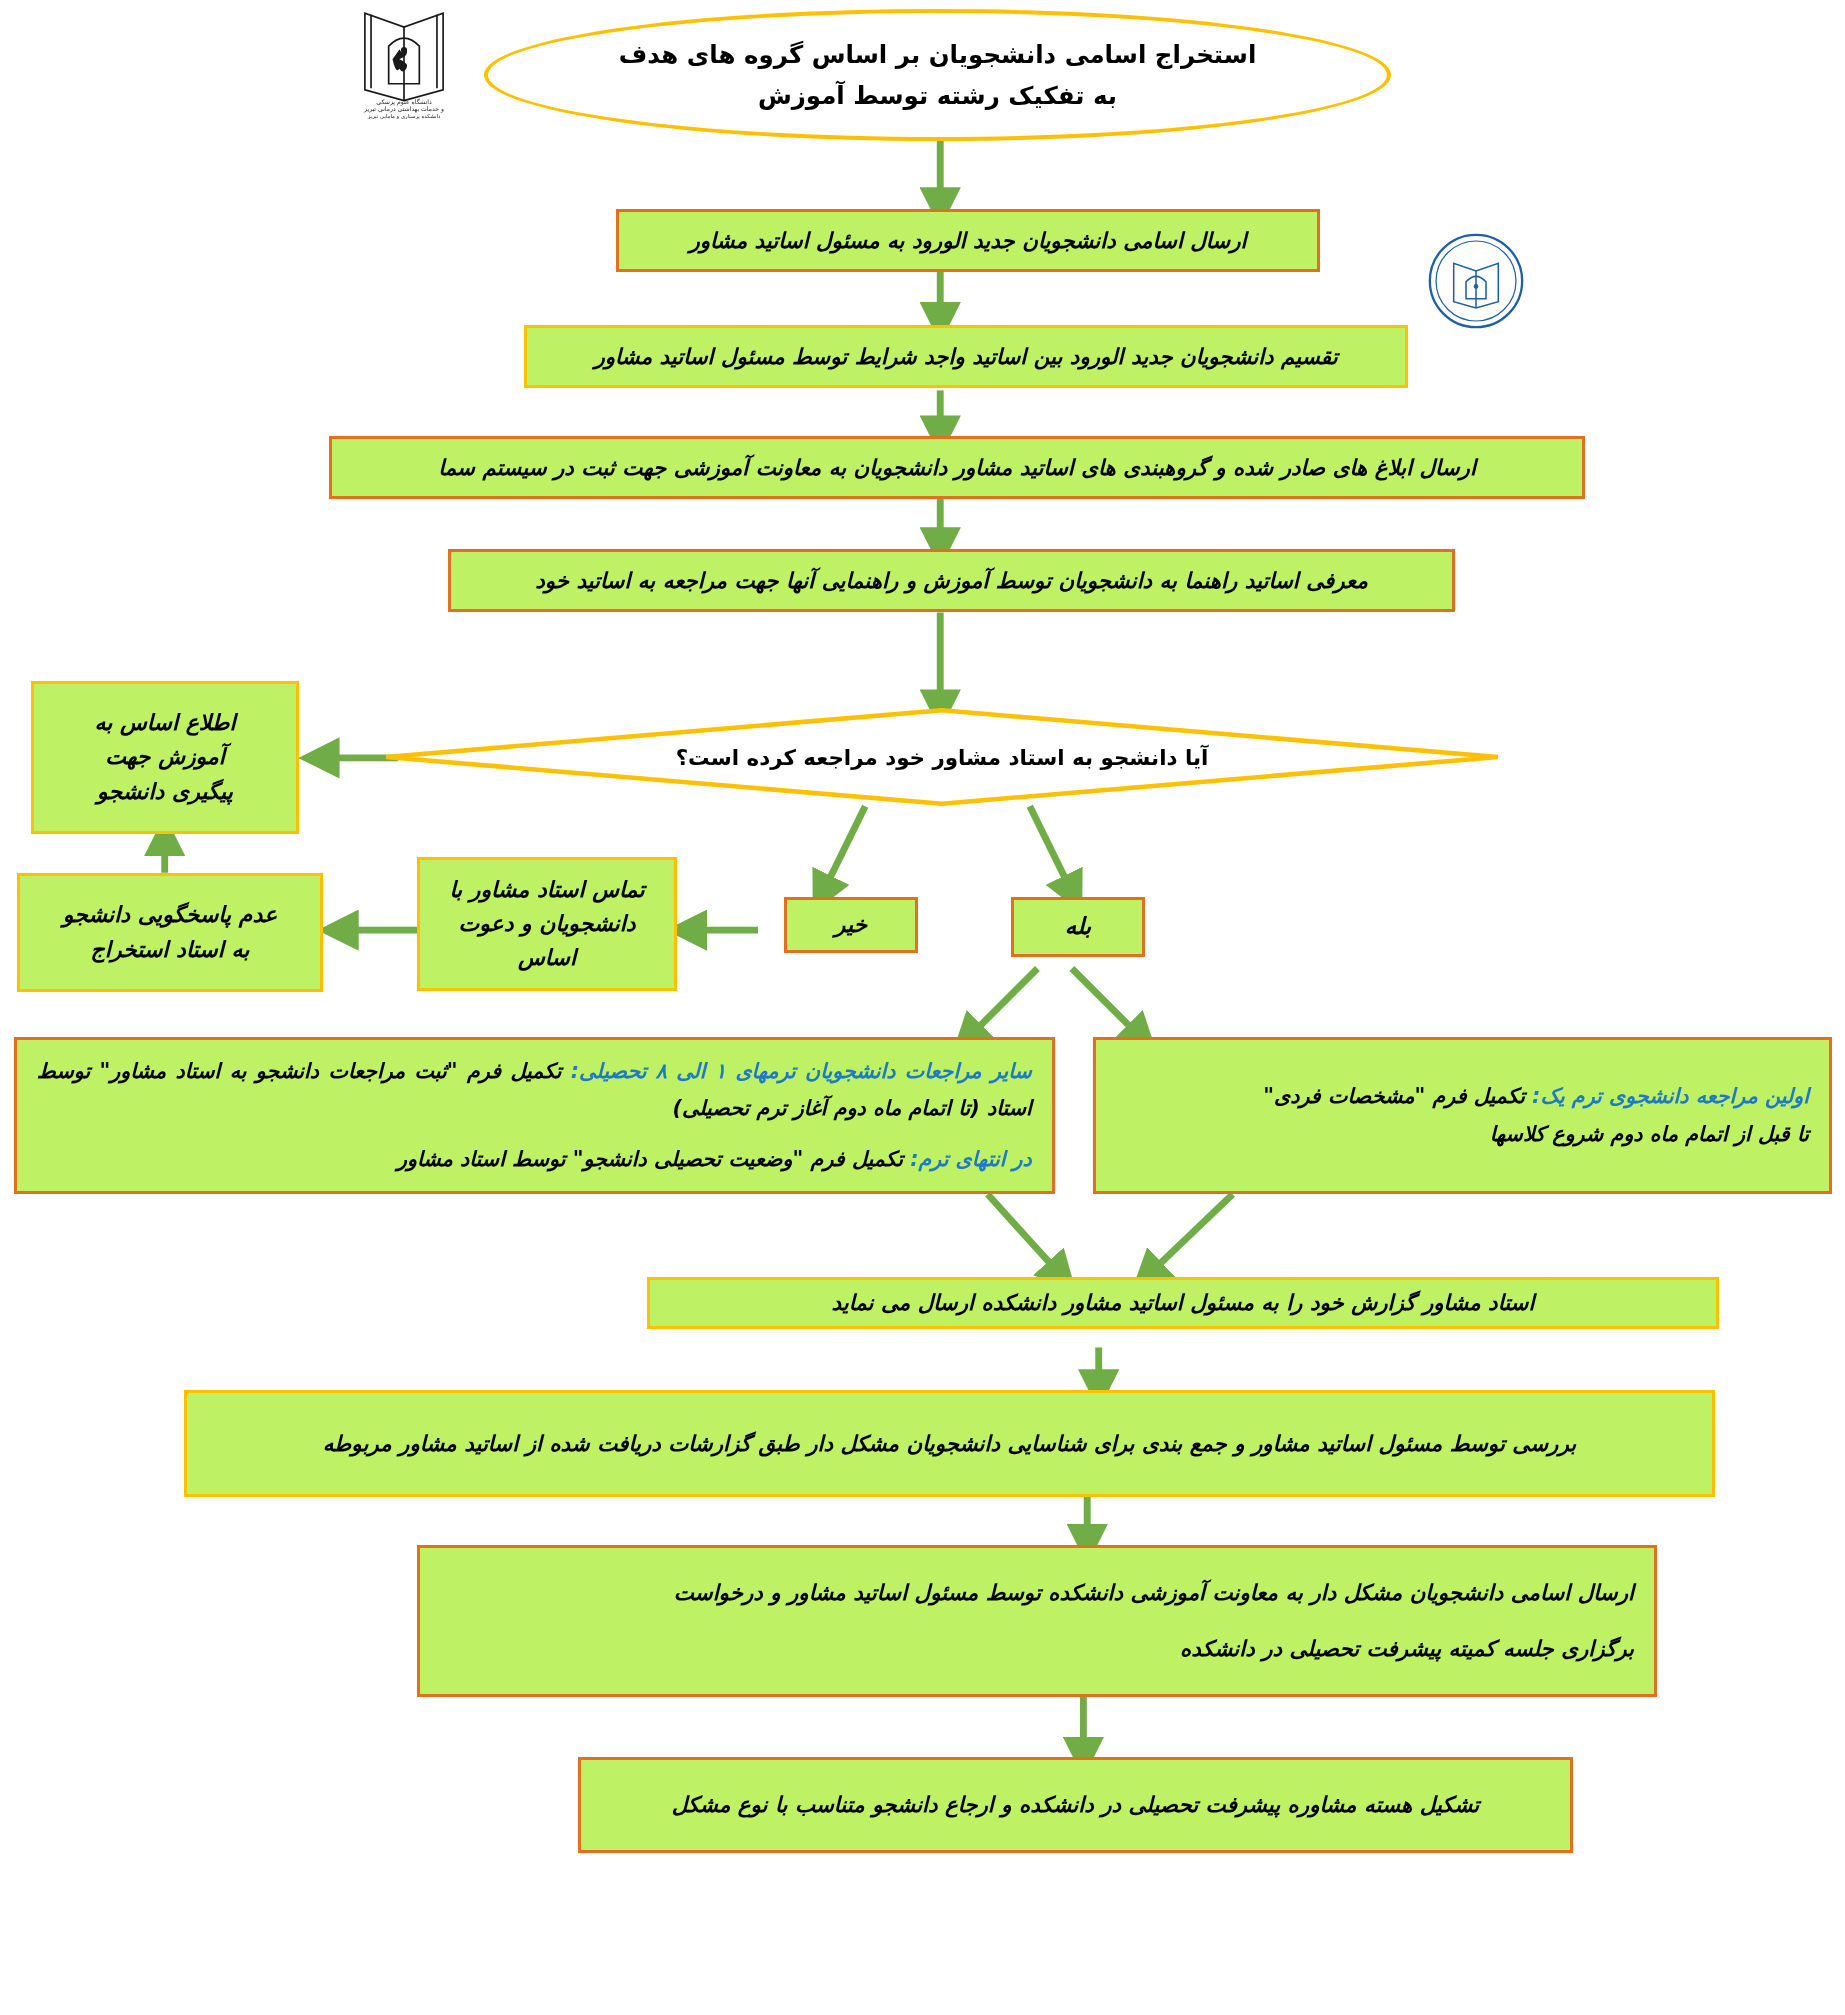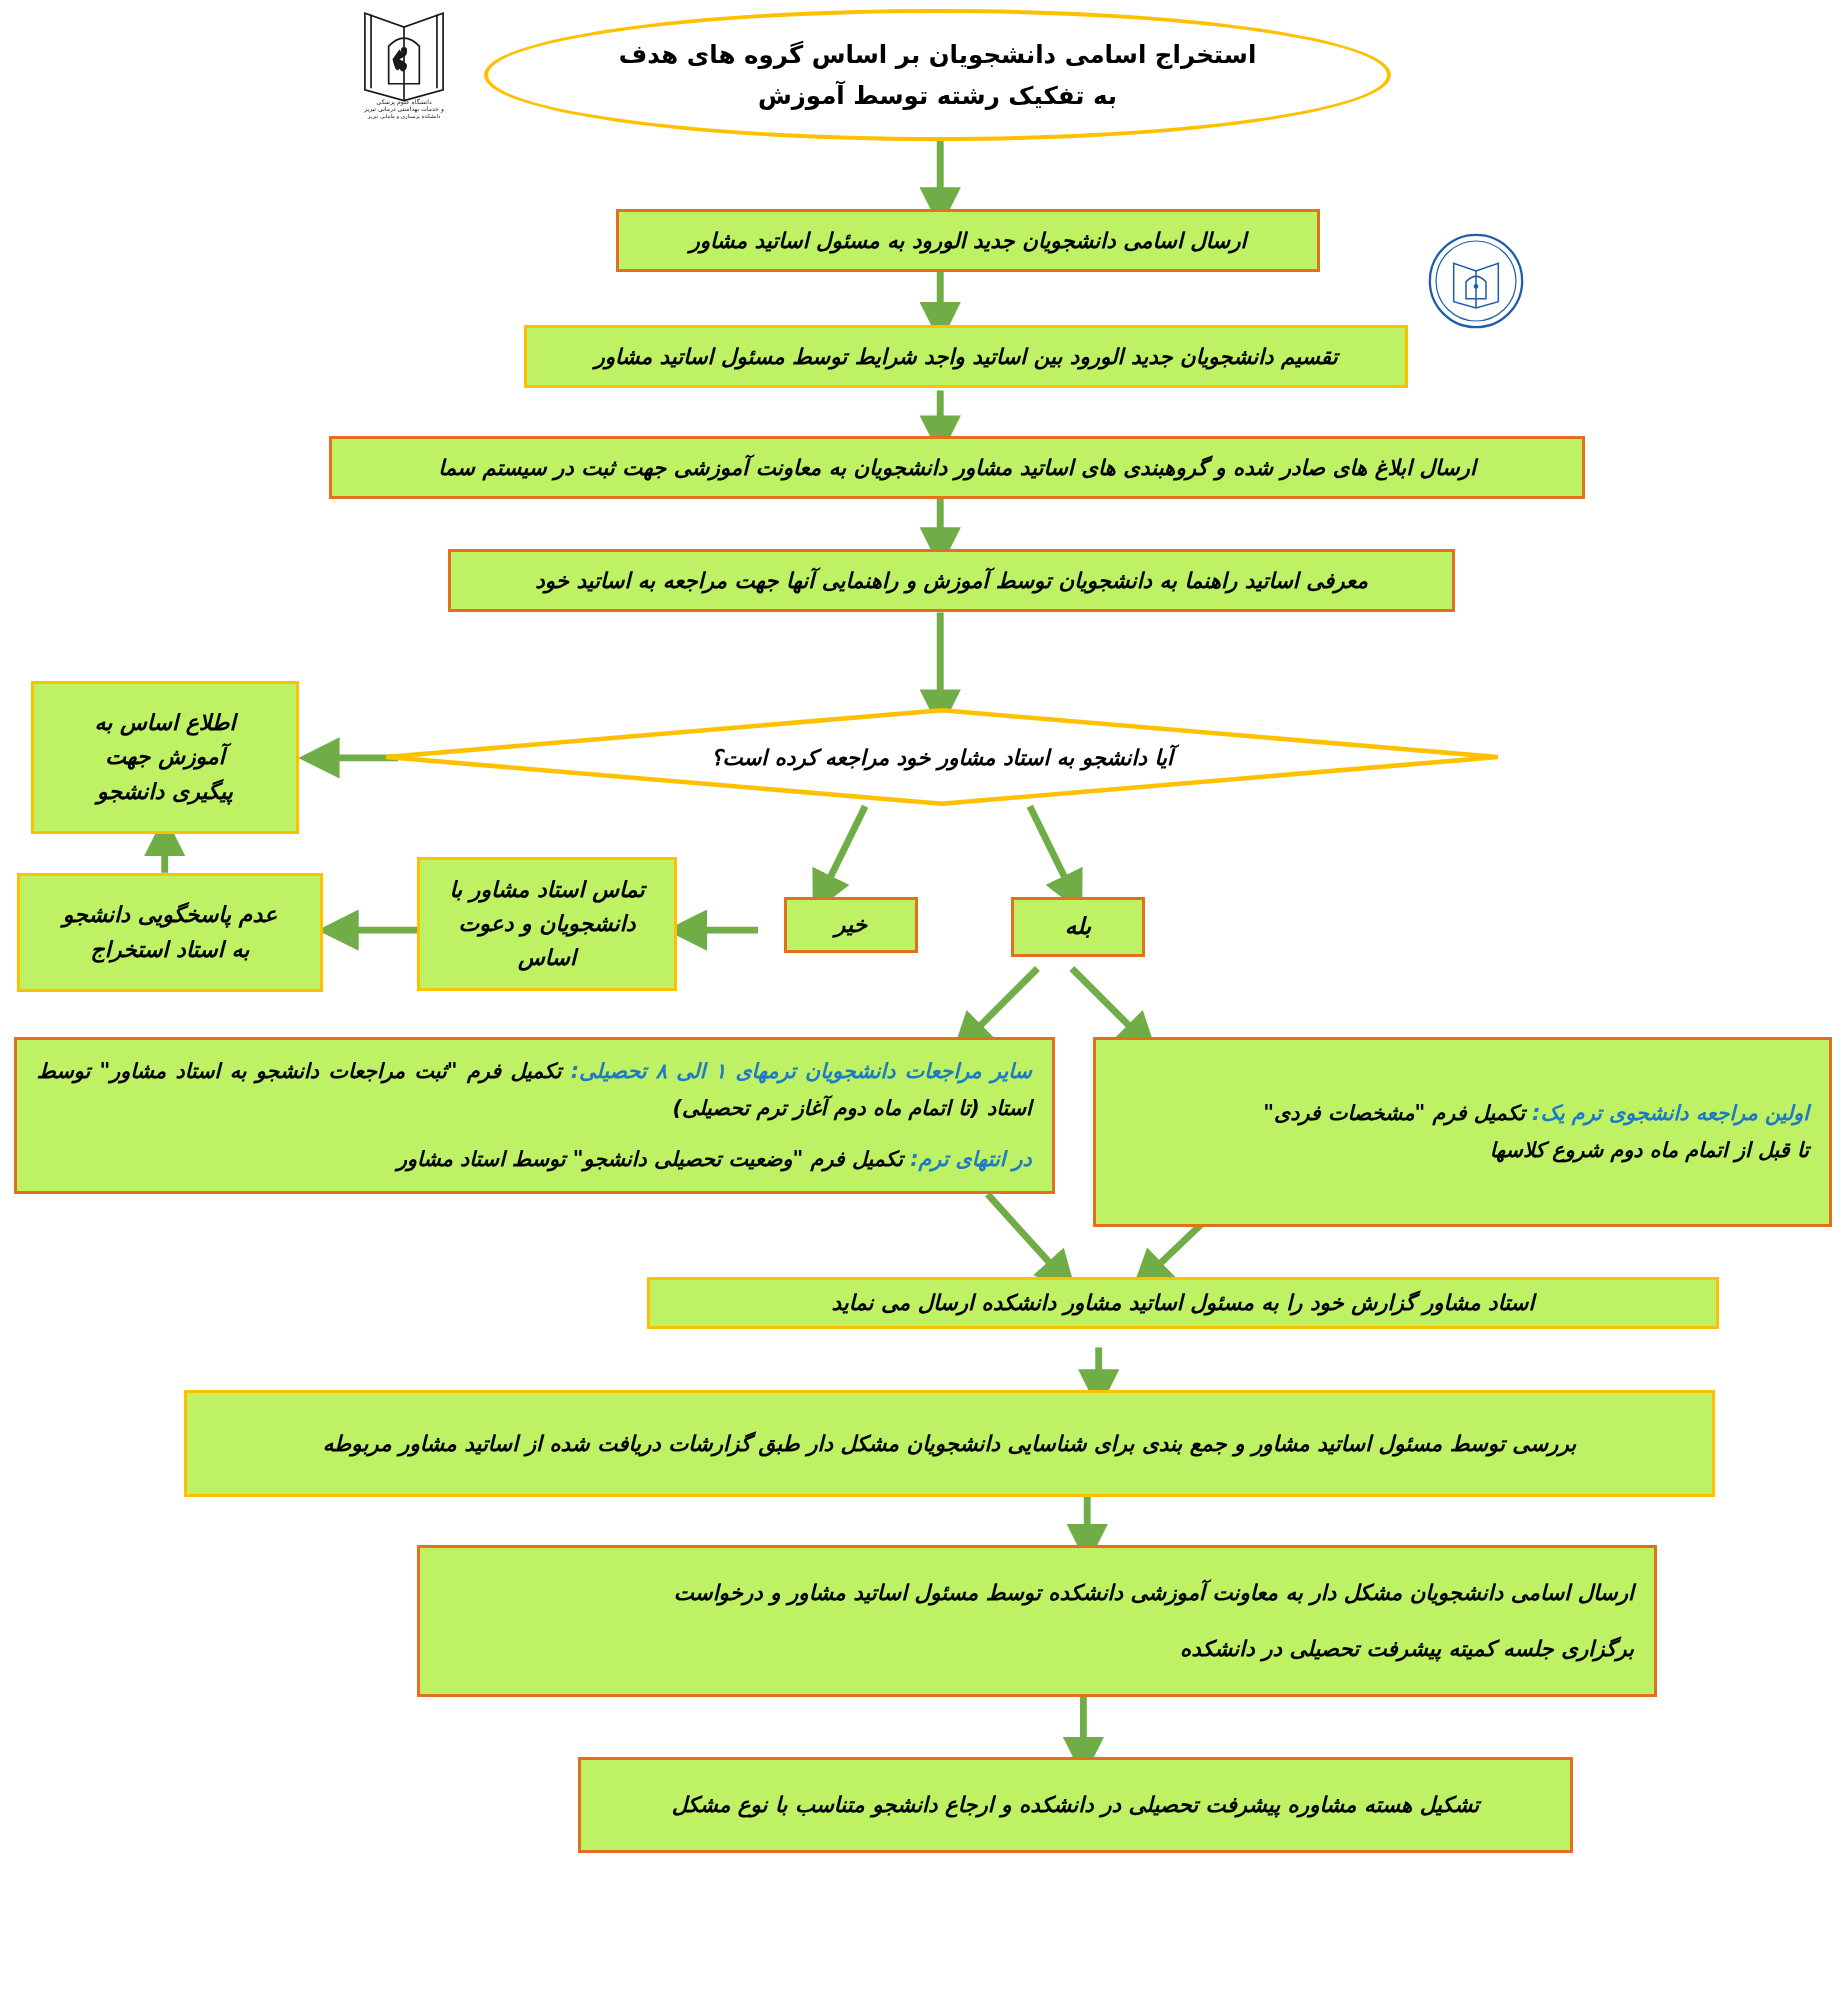--- a/index.html
+++ b/index.html
@@ -134,21 +134,21 @@
 
   <div class="node orange pad" style="left:448px;top:549px;width:1007px;height:63px;font-size:21.4px;">
     <span>معرفی اساتید راهنما به دانشجویان توسط آموزش و راهنمایی آنها جهت مراجعه به اساتید خود</span>
   </div>
 
   <div style="position:absolute;left:383px;top:708px;width:1118px;height:98px;">
     <svg viewBox="0 0 1460 128" width="1118" height="98" style="position:absolute;left:0;top:0;">
       <polygon points="730,3 1456,64 730,125 4,64" fill="#ffffff" stroke="#FFC000" stroke-width="6"></polygon>
     </svg>
     <div style="position:absolute;inset:0;display:flex;align-items:center;justify-content:center;
-                font-weight:700;font-size:21.4px;direction:rtl;font-style:italic;">
+                font-weight:700;font-size:21.4px;direction:rtl;">
       <span>آیا دانشجو به استاد مشاور خود مراجعه کرده است؟</span>
     </div>
   </div>
 
   <div class="node yellow" style="left:31px;top:681px;width:268px;height:153px;font-size:22px;">
     <div>
       <div>اطلاع اساس به</div>
       <div>آموزش جهت</div>
       <div>پیگیری دانشجو</div>
     </div>
@@ -181,21 +181,21 @@
     <div class="seg-wrap">
       <div class="ln">
         <b class="lbl-blue">سایر مراجعات دانشجویان ترمهای ۱ الی ۸ تحصیلی:</b><span> تکمیل فرم "ثبت مراجعات دانشجو به استاد مشاور" توسط استاد (تا اتمام ماه دوم آغاز ترم تحصیلی)</span>
       </div>
       <div class="ln" style="margin-top:13.8px;">
         <b class="lbl-blue">در انتهای ترم:</b><span> تکمیل فرم "وضعیت تحصیلی دانشجو" توسط استاد مشاور</span>
       </div>
     </div>
   </div>
 
-  <div class="node orange" style="left:1093px;top:1037px;width:739px;height:190px;font-size:20.7px;">
+  <div class="node orange" style="left:1093px;top:1037px;width:739px;height:157px;font-size:20.7px;">
     <div class="seg-wrap right-al">
       <div class="ln">
         <b class="lbl-blue">اولین مراجعه دانشجوی ترم یک:</b><span> تکمیل فرم "مشخصات فردی"</span>
       </div>
       <div class="ln">
         <span>تا قبل از اتمام ماه دوم شروع کلاسها</span>
       </div>
     </div>
   </div>
 

